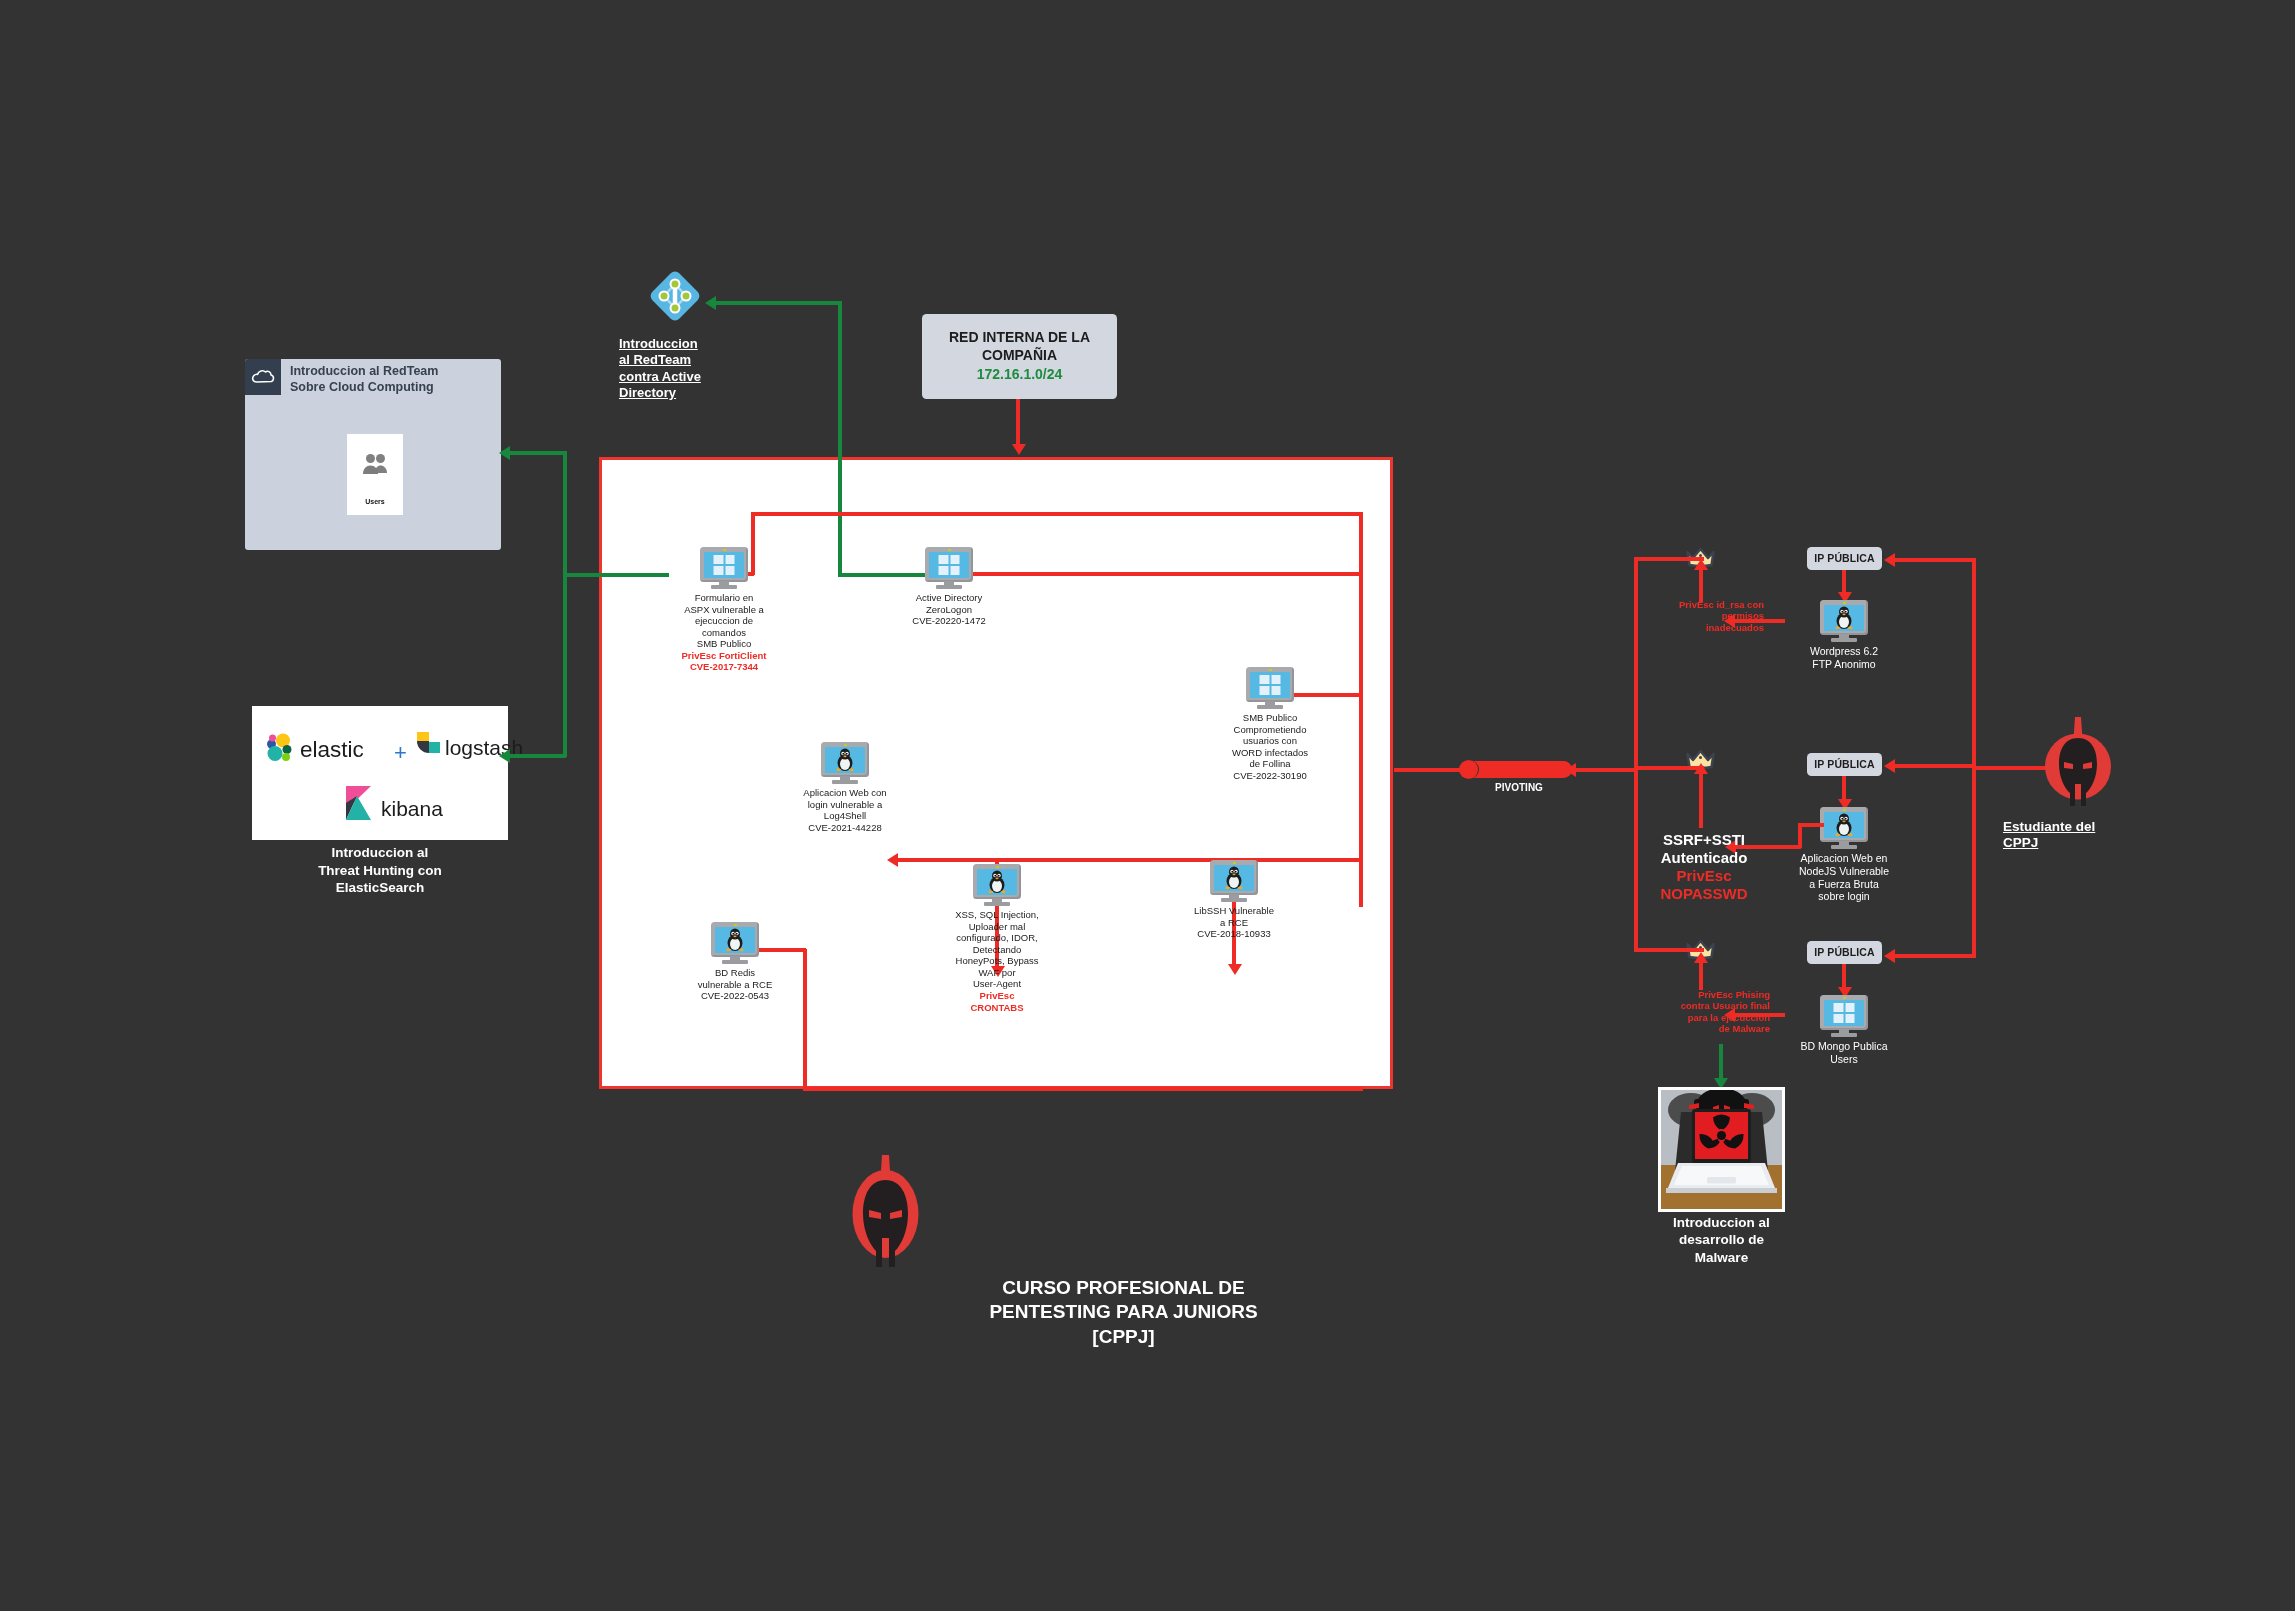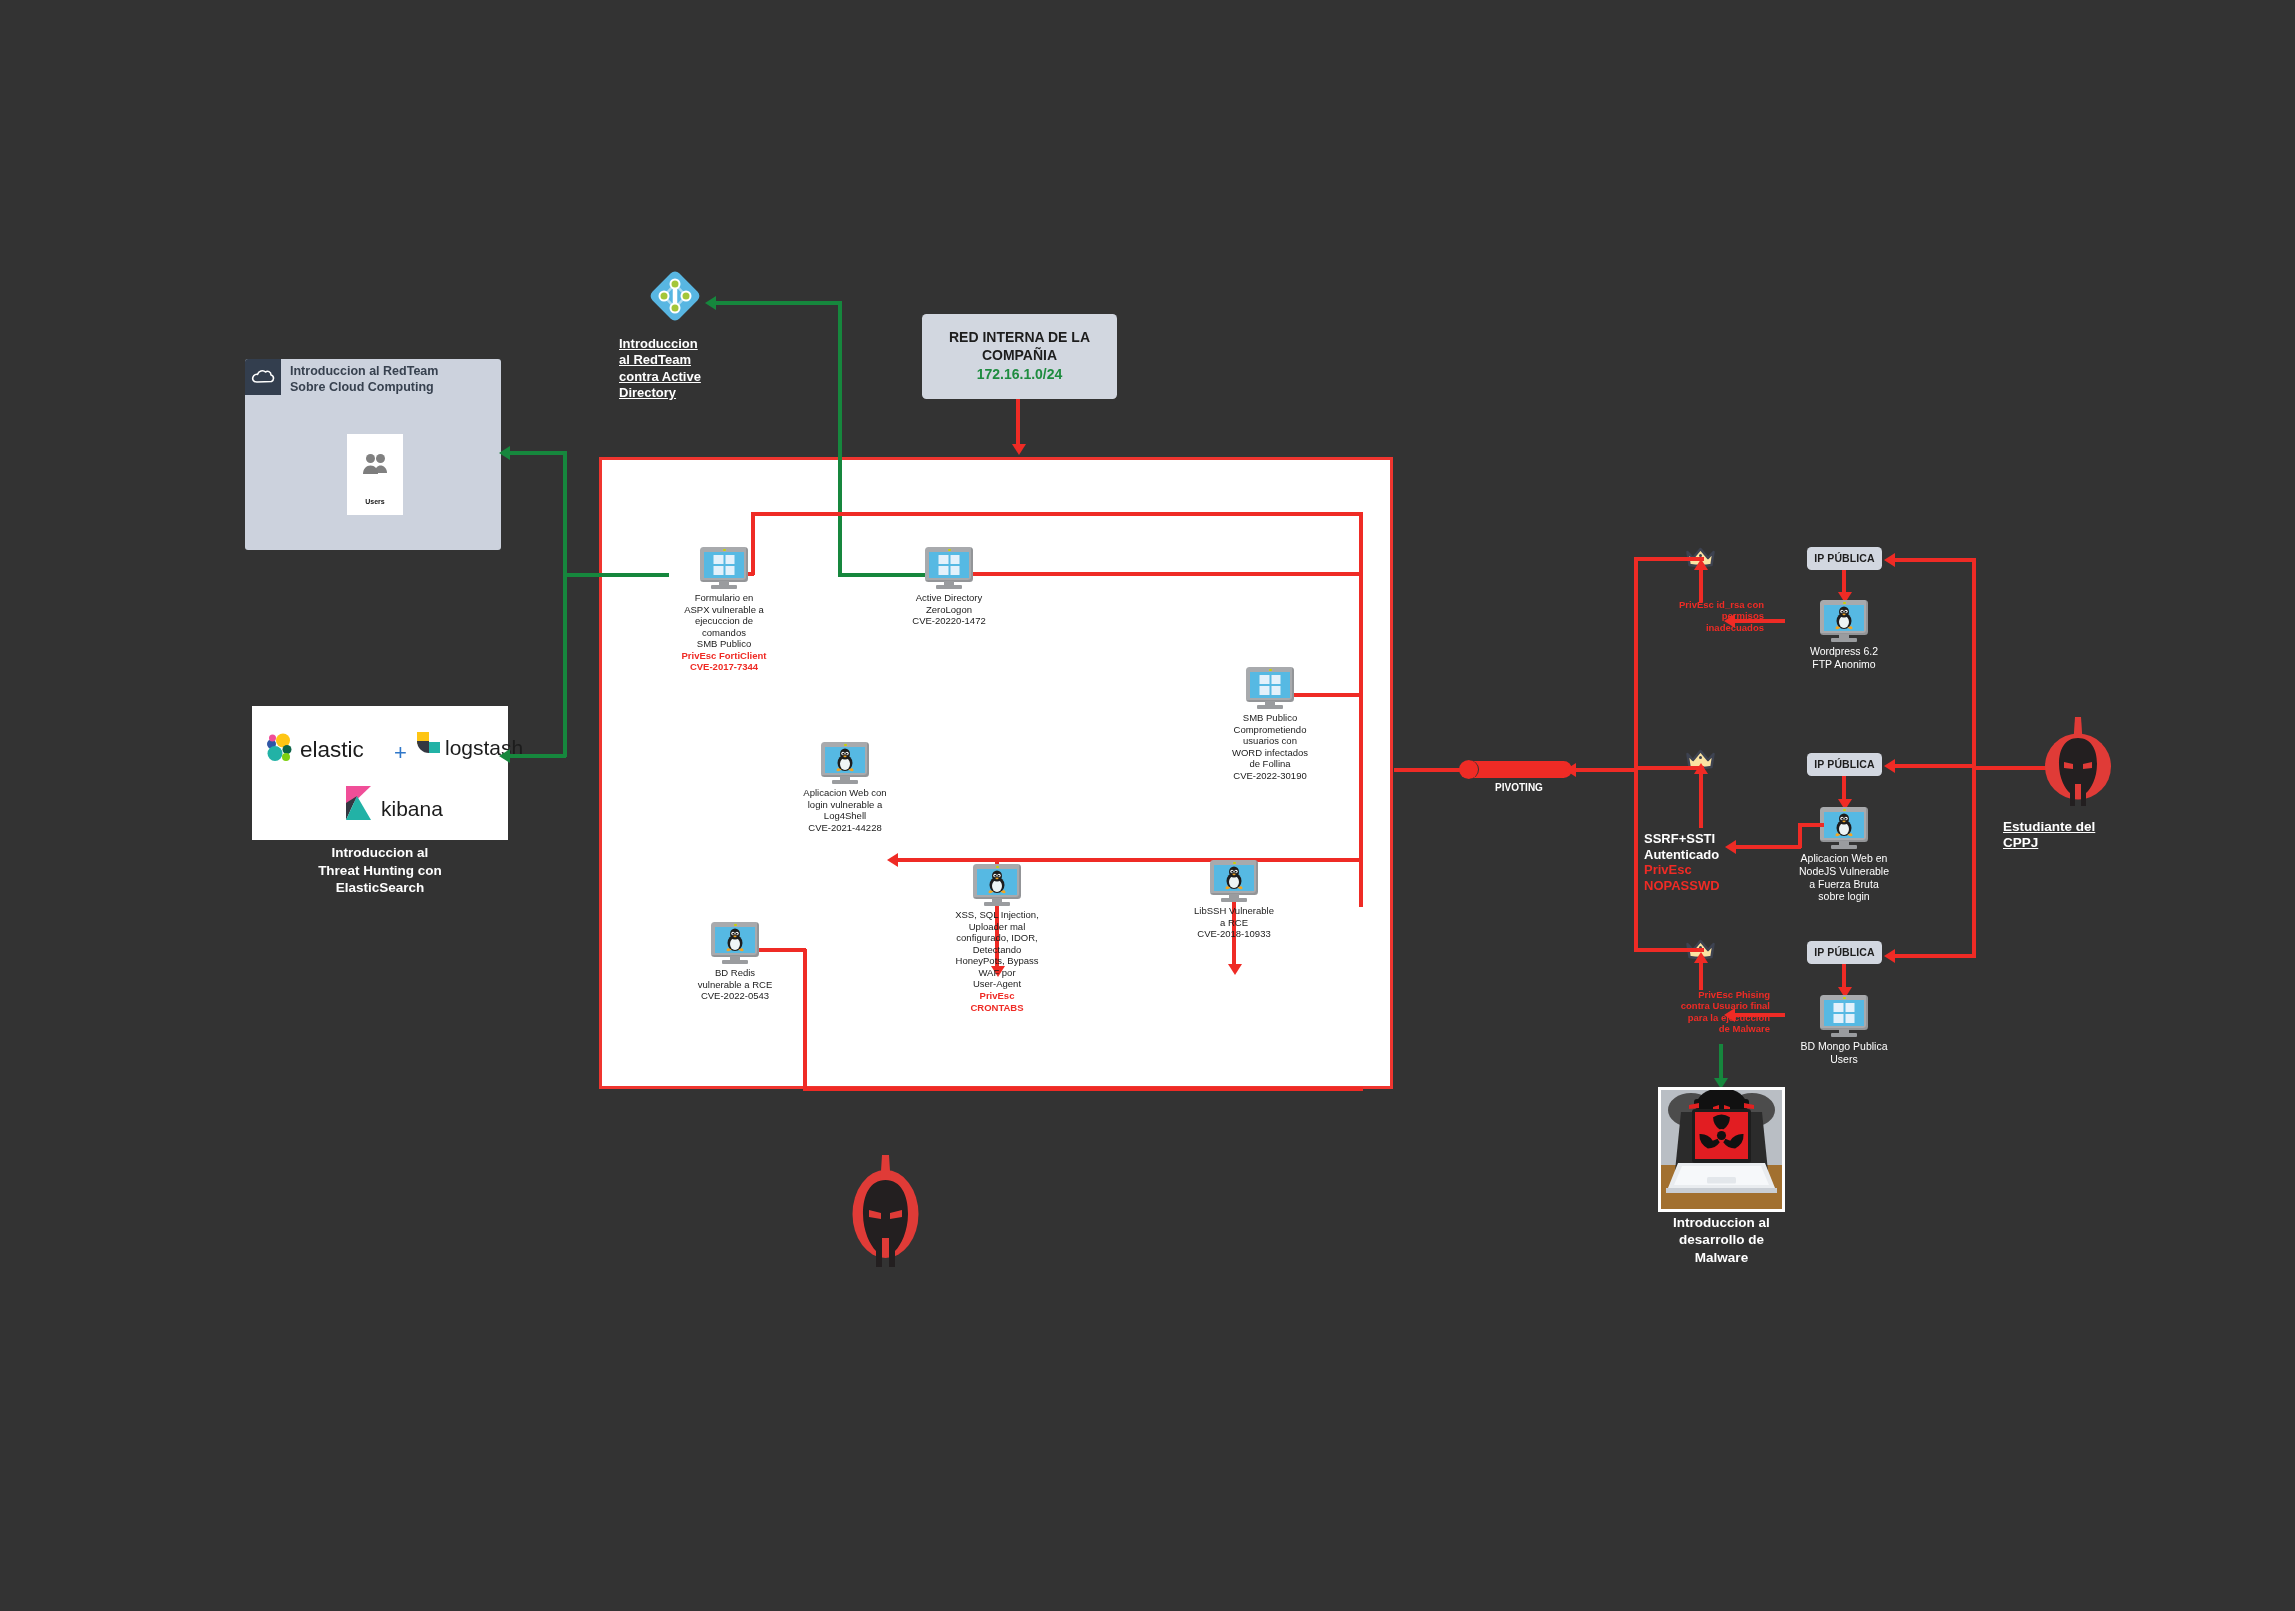--- a/index.html
+++ b/index.html
@@ -75,21 +75,21 @@
   #brand-text .l2{font-size:26px;}
   #brand-text .l3{color:#e23b35;font-size:8.5px;letter-spacing:0.3px;margin-top:3px;}
   #course-title{margin-top:7px;text-align:center;color:#fff;font-weight:bold;font-size:19px;line-height:1.28;}
 
   
   #pivot-cap{left:1463px;top:761px;width:109px;height:17px;background:#ef2b25;border-radius:8.5px;}
   #pivot-ell{left:1459px;top:760px;width:20px;height:19px;border-radius:50%;background:#ef2b25;border-right:1.5px solid #333;box-sizing:border-box;}
   #pivot-lbl{left:1464px;top:782px;width:110px;text-align:center;color:#fff;font-weight:bold;font-size:10px;}
 
   .tinytxt{position:absolute;color:#ef2b25;font-weight:bold;font-size:9.5px;line-height:1.2;text-align:right;}
-  .whitetxt{position:absolute;color:#fff;font-weight:bold;font-size:13px;line-height:1.2;}
+  .whitetxt{position:absolute;color:#fff;font-weight:bold;font-size:15px;line-height:1.2;text-align:center;}
 </style>
 </head>
 <body>
 
 <div class="abs" id="internal-panel"></div>
 
 <div class="abs lightbox" id="red-interna-box" style="left:922px;top:314px;width:195px;height:85px;flex-direction:column;">
   <div style="font-size:14px;">RED INTERNA DE LA</div>
   <div style="font-size:14px;">COMPAÑIA</div>
   <div style="font-size:14px;color:#1e8c3f;margin-top:2px;">172.16.1.0/24</div>
@@ -612,14 +612,19 @@
 <div class="abs" id="footer">
   <div id="brand-row">
     <svg width="83" height="115" viewBox="0 0 166 230">
       <ellipse cx="83" cy="120" rx="66" ry="88" fill="#e03b37"></ellipse>
       <path d="M76 2 L90 2 L94 66 L83 84 L72 66 Z" fill="#e03b37"></path>
       <path d="M83 52 C52 52 38 82 38 120 C38 154 52 182 64 194 L64 226 L76 226 L76 168 L90 168 L90 226 L102 226 L102 194 C114 182 128 154 128 120 C128 82 114 52 83 52 Z" fill="#231f20"></path>
       <path d="M50 112 L74 118 L74 130 L50 126 Z" fill="#e03b37"></path>
       <path d="M116 112 L92 118 L92 130 L116 126 Z" fill="#e03b37"></path>
     </svg>
   </div>
+  <div id="course-title">
+    <div>CURSO PROFESIONAL DE</div>
+    <div>PENTESTING PARA JUNIORS</div>
+    <div>[CPPJ]</div>
+  </div>
 </div>
 
 
 </body></html>

